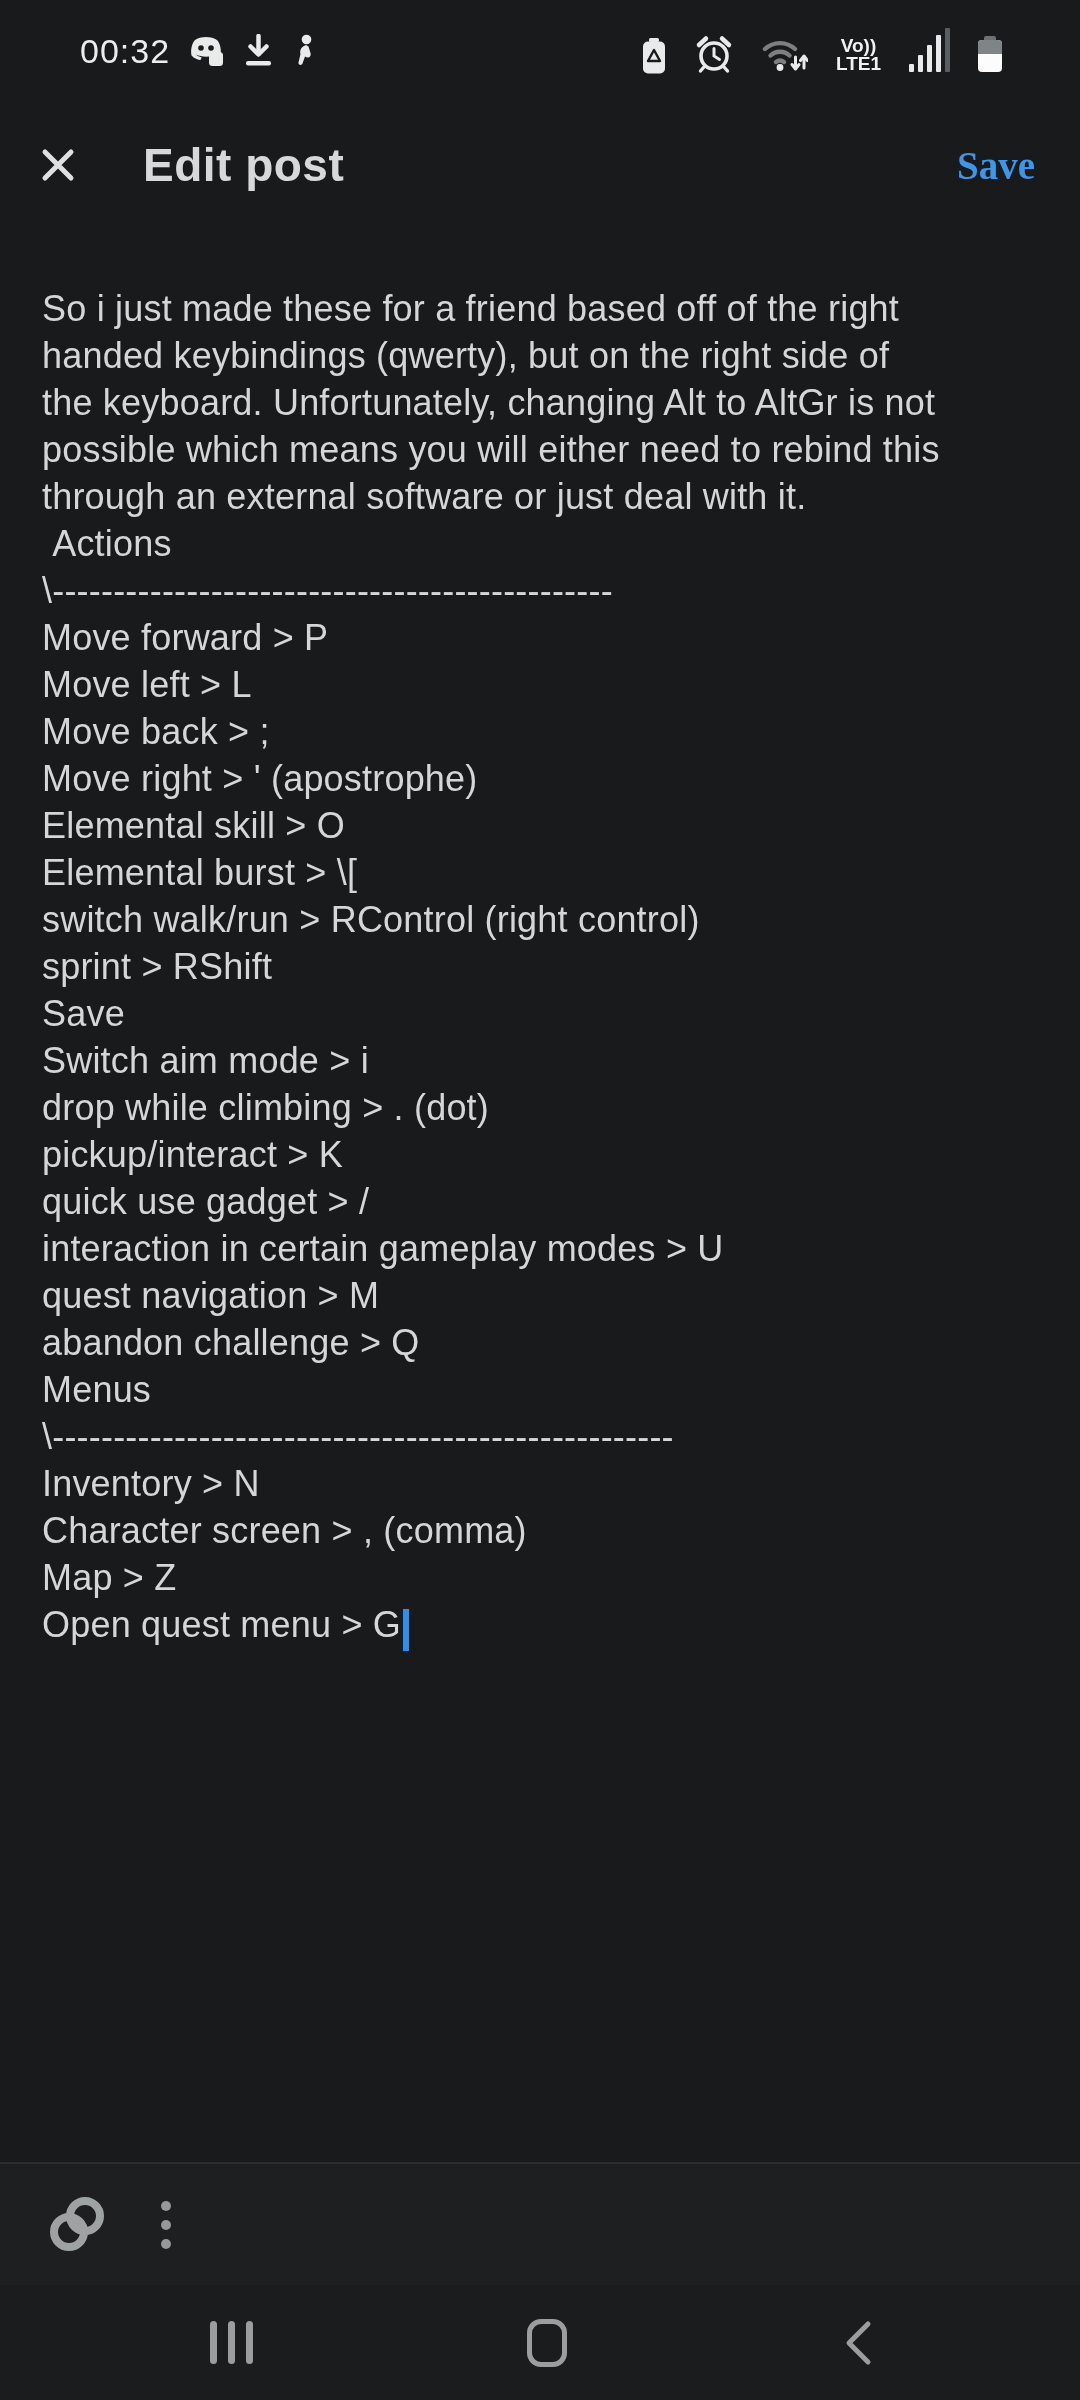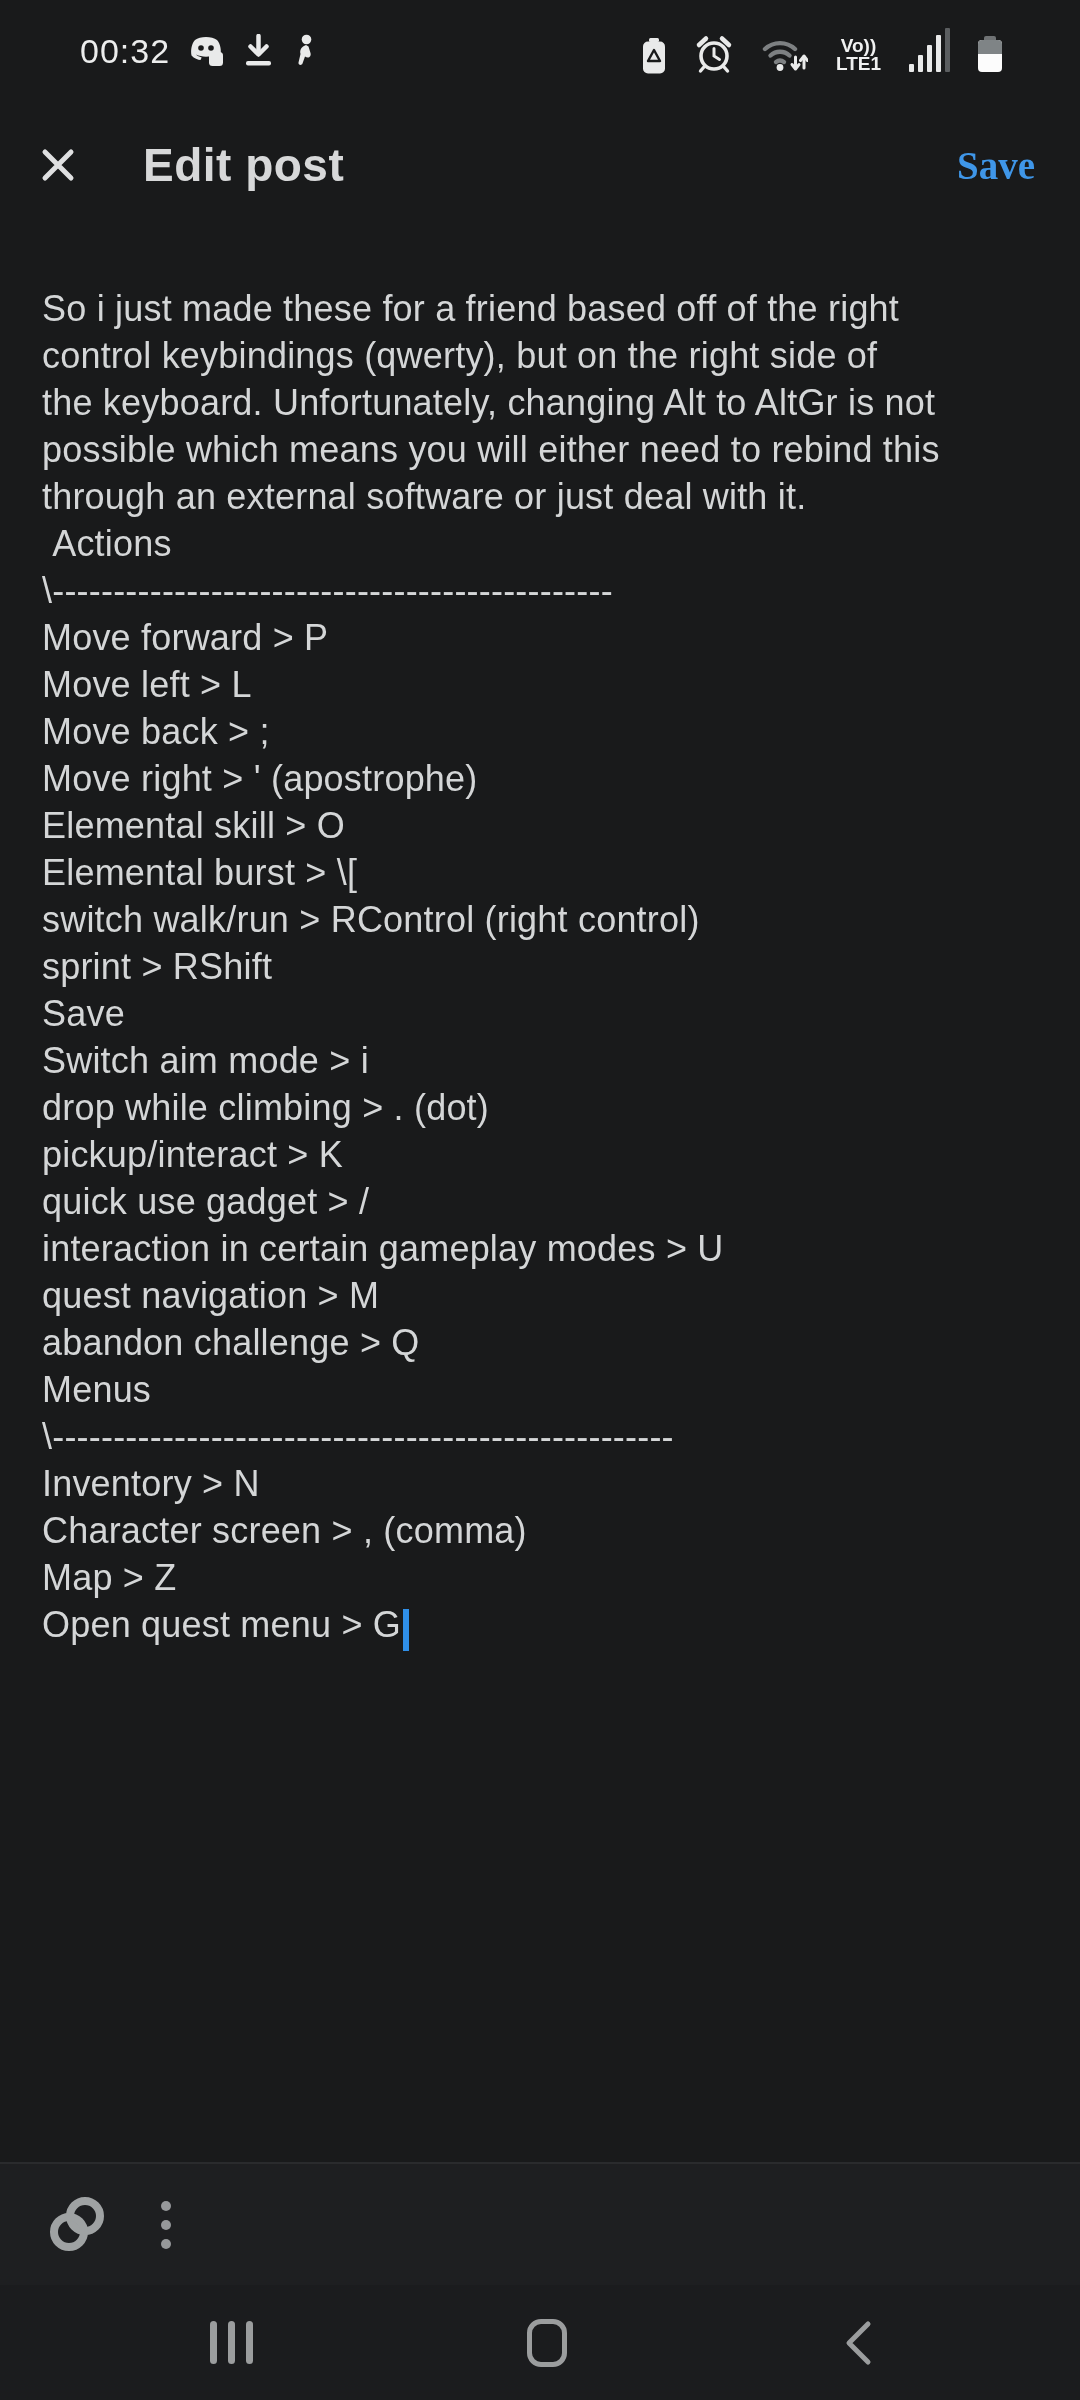--- a/index.html
+++ b/index.html
@@ -166,21 +166,21 @@
       </svg>
     </span>
   </button>
   <span class="app-title">Edit post</span>
   <button class="save-btn">Save</button>
 </div>
 
 <div class="editor">
   <div>
       <div class="tline">So i just made these for a friend based off of the right</div>
-      <div class="tline">control keybindings (qwerty), but on the right side of</div>
+      <div class="tline">handed keybindings (qwerty), but on the right side of</div>
       <div class="tline">the keyboard. Unfortunately, changing Alt to AltGr is not</div>
       <div class="tline">possible which means you will either need to rebind this</div>
       <div class="tline">through an external software or just deal with it.</div>
       <div class="tline"> Actions</div>
       <div class="tline">\----------------------------------------------</div>
       <div class="tline">Move forward &gt; P</div>
       <div class="tline">Move left &gt; L</div>
       <div class="tline">Move back &gt; ;</div>
       <div class="tline">Move right &gt; ' (apostrophe)</div>
       <div class="tline">Elemental skill &gt; O</div>

